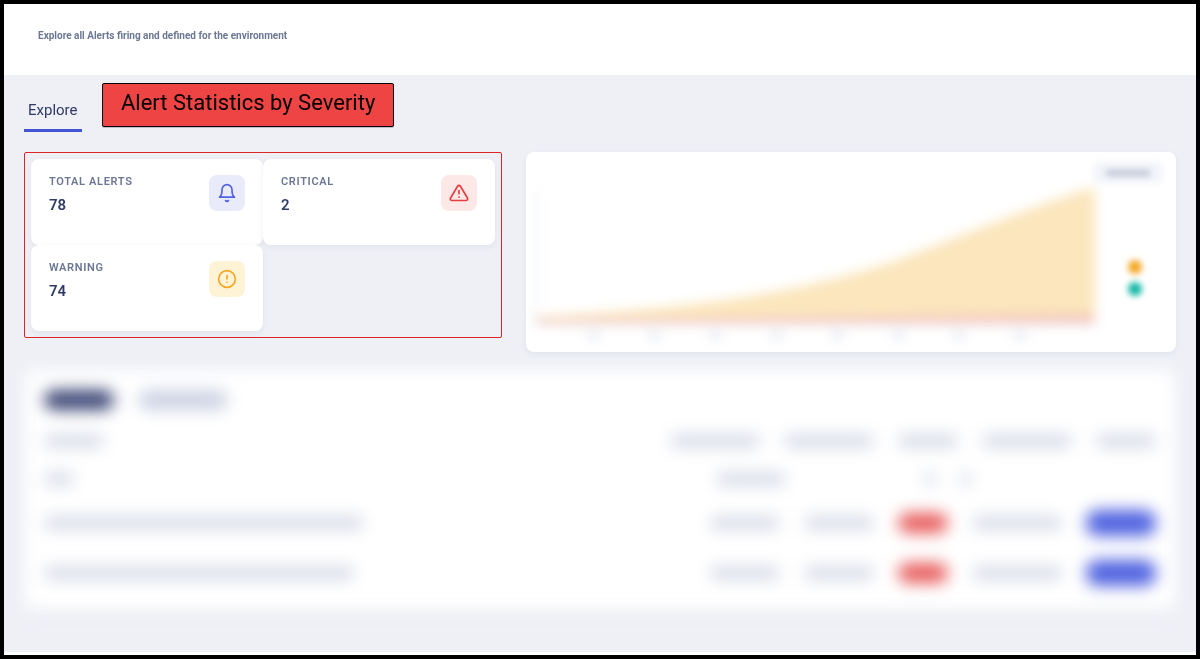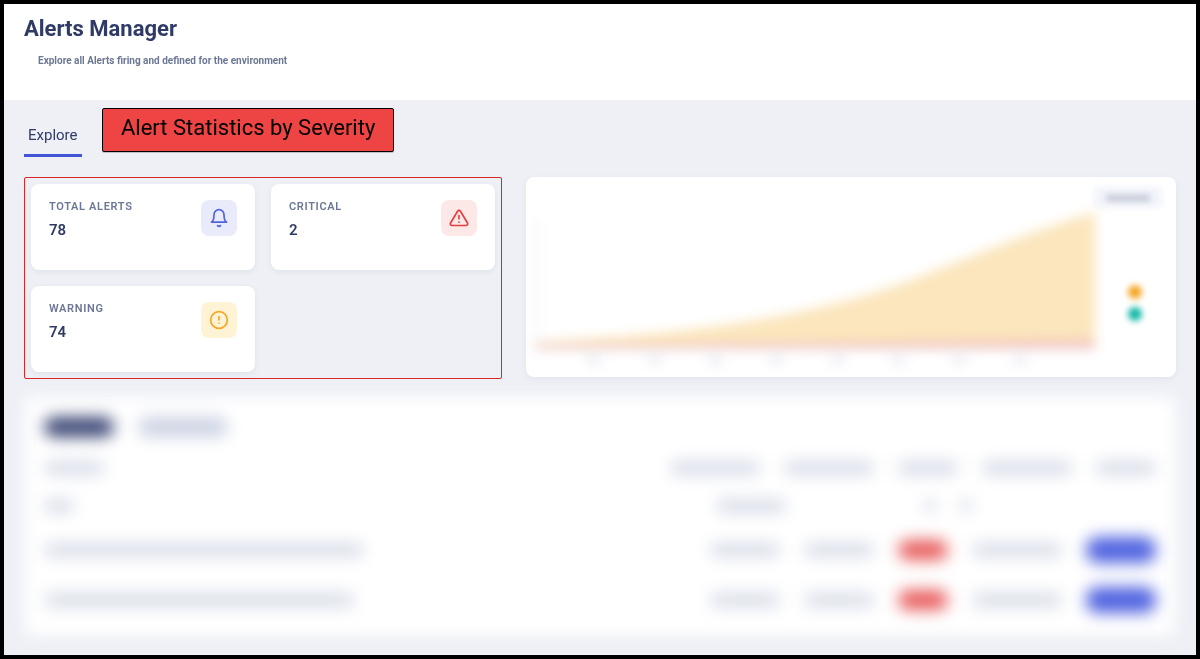--- a/index.html
+++ b/index.html
@@ -86,21 +86,20 @@
   }
   .content-row {
     display: flex;
     gap: 24px;
     margin-top: 20px;
     align-items: flex-start;
   }
   .stat-grid {
     display: grid;
     grid-template-columns: 1fr 1fr;
-    gap: 16px;
     width: 478px;
     border: 1.5px solid var(--red-border);
     padding: 6px;
     border-radius: 2px;
   }
   .stat-card {
     background: var(--card-bg);
     border-radius: 8px;
     padding: 16px 18px 18px 18px;
     box-shadow: var(--shadow);
@@ -182,21 +181,20 @@
   .bb-blob { height:14px; border-radius:8px; background:#d8dce8; }
   .bb-red { background:#e85c5c; border-radius:12px; height:20px; }
   .bb-blue { background:#5063e0; border-radius:12px; height:26px; }
 </style>
 </head>
 <body>
 
 <div class="frame">
 
   <div class="header">
-    <h1>Alerts Manager</h1>
     <p>Explore all Alerts firing and defined for the environment</p>
   </div>
 
   <div class="workspace">
 
     <div class="tab-row">
       <div class="tab">Explore</div>
       <div class="callout">Alert Statistics by Severity</div>
     </div>
 

